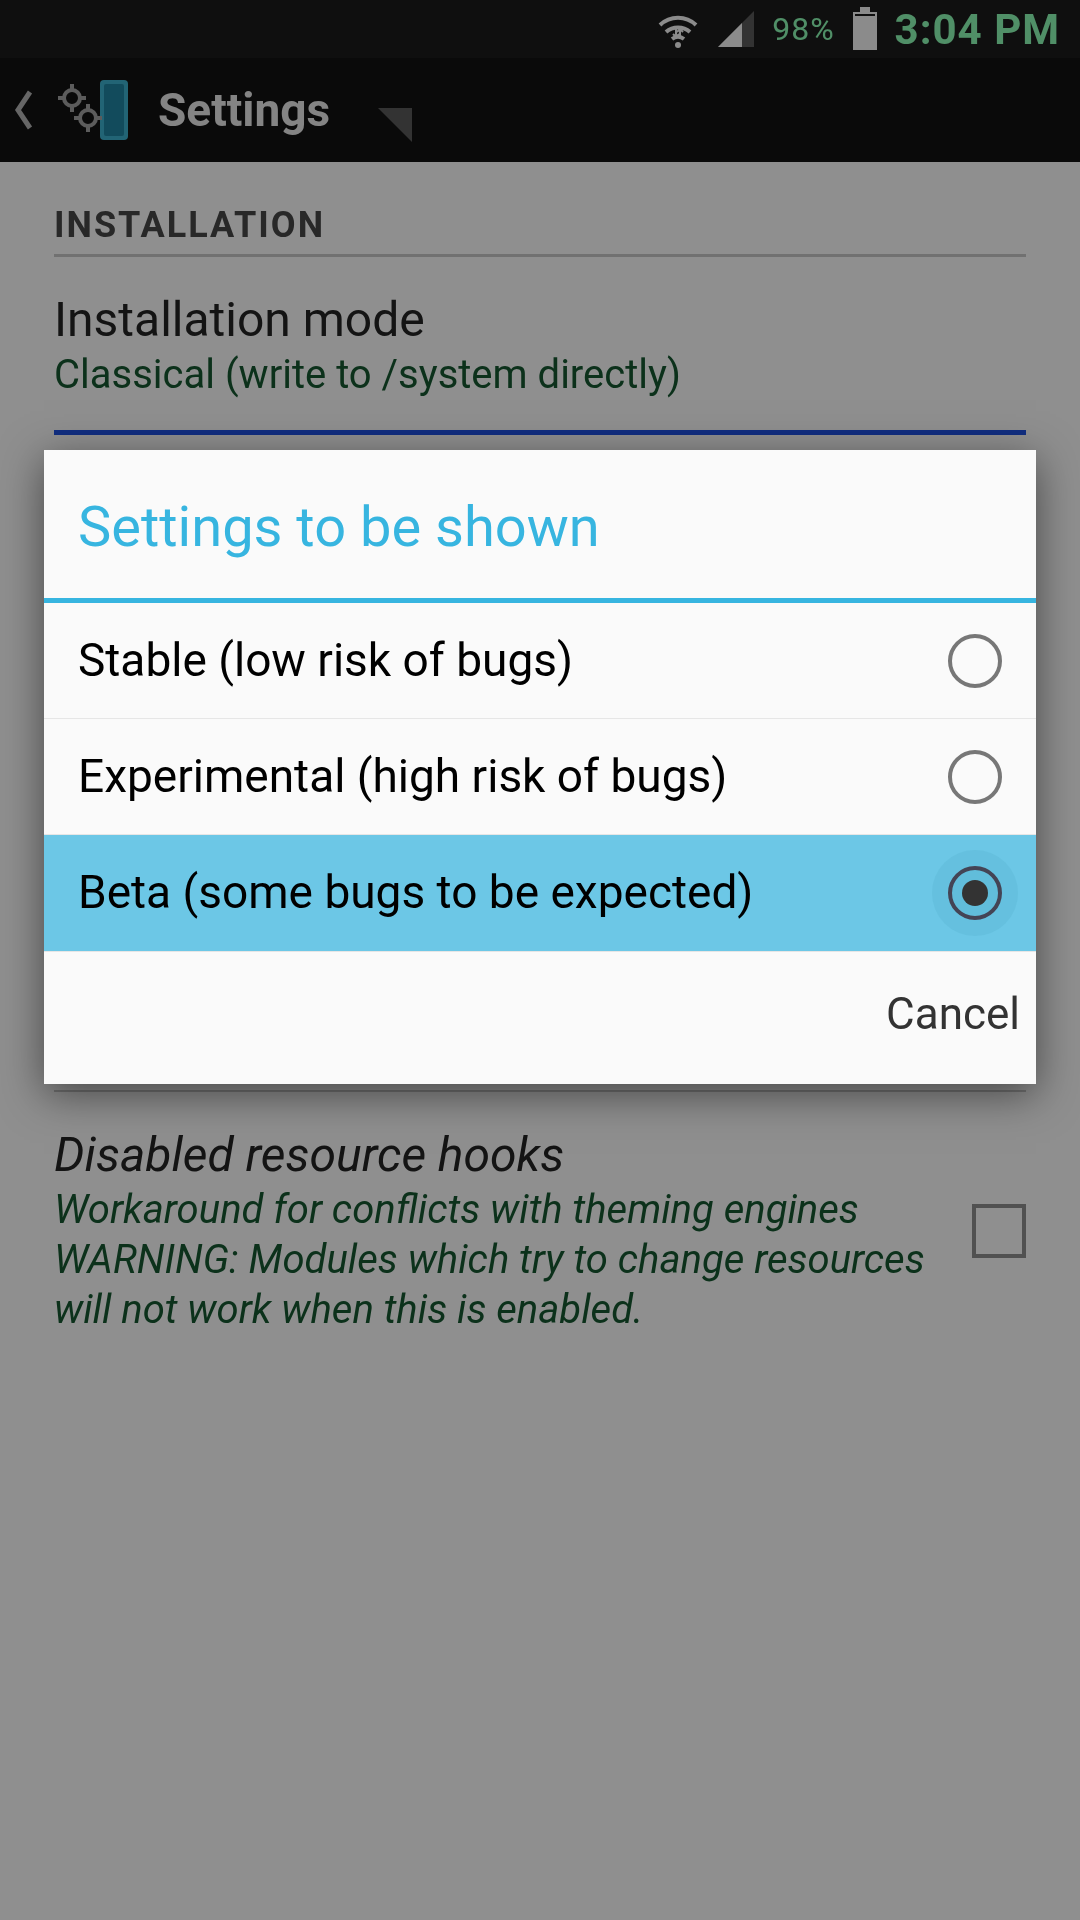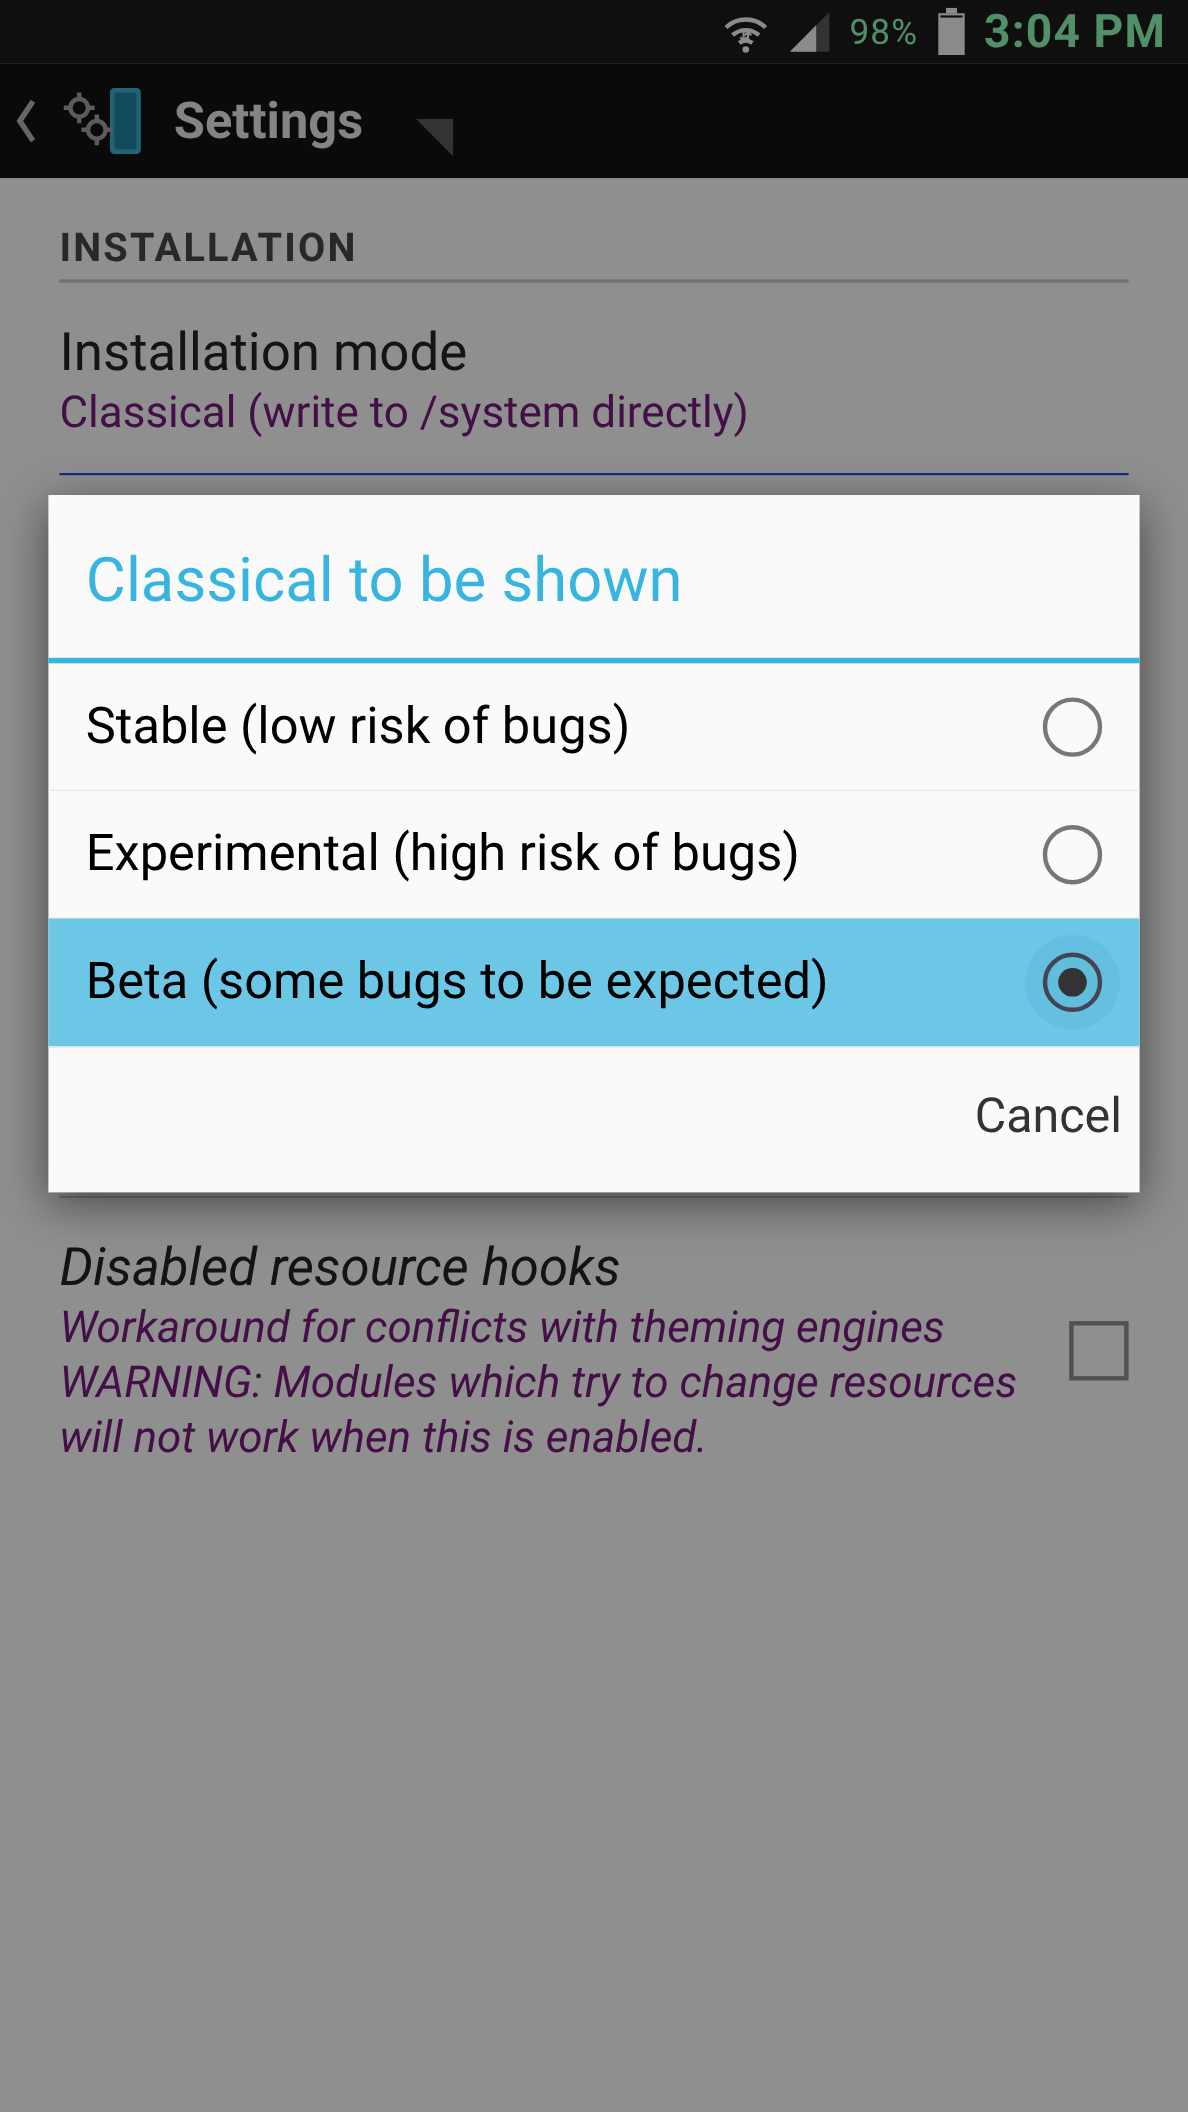--- a/index.html
+++ b/index.html
@@ -15,24 +15,24 @@
   
   .action-bar { height: 104px; background: #111; color: #ddd; display: flex; align-items: center; padding: 0 12px; gap: 18px; }
   .back-chevron { width: 24px; height: 48px; display:flex; align-items:center; justify-content:center; }
   .app-icon { width: 80px; height: 72px; display:flex; align-items:center; justify-content:center; }
   .action-title { font-size: 46px; color: #dcdcdc; font-weight: 700; margin-left: 6px; }
   .spinner-arrow { margin-left: 30px; margin-top: 34px; }
 
   
   .page { position: absolute; top: 162px; left: 0; right: 0; bottom: 0; background: #eeeeee; padding: 0 54px; }
   .section-header { font-size: 36px; font-weight: 700; color: #444; letter-spacing: 2px; margin-top: 42px; padding-bottom: 8px; border-bottom: 3px solid #bdbdbd; }
-  .pref { padding: 34px 0 30px 0; border-bottom: 2px solid #1d4ed8; }
+  .pref { padding: 34px 0 30px 0; border-bottom: 5px solid #1d4ed8; }
   .pref:last-child { border-bottom: none; }
   .pref-title { font-size: 48px; color: #222; font-weight: 400; }
-  .pref-summary { font-size: 40px; color: #701a75; margin-top: 2px; line-height: 1.25; }
+  .pref-summary { font-size: 40px; color: #14532d; margin-top: 2px; line-height: 1.25; }
   .pref-row { display:flex; align-items:center;font-style:italic; }
   .pref-text { flex: 1; }
   .checkbox { width: 54px; height: 54px; border: 4px solid #888; margin-left: 24px; align-self: center; }
 
   
   .dim { position:absolute; inset:0; background: rgba(0,0,0,0.4); }
 
   
   .dialog { position: absolute; left: 44px; right: 44px; top: 450px; background: #fafafa; box-shadow: 0 10px 40px rgba(0,0,0,0.5); }
   .dialog-title { font-size: 56px; color: #37b5e0; padding: 44px 34px 38px 34px; font-weight: 400; }
@@ -129,21 +129,21 @@
 WARNING: Modules which try to change resources will not work when this is enabled.</div>
     </div>
     <div class="checkbox"></div>
   </div>
 
 </div>
 
 <div class="dim"></div>
 
 <div class="dialog">
-  <div class="dialog-title">Classical to be shown</div>
+  <div class="dialog-title">Settings to be shown</div>
   <div class="dialog-divider"></div>
 
   <div class="option">
     <div class="label">Stable (low risk of bugs)</div>
     <div class="radio"></div>
   </div>
 
   <div class="option">
     <div class="label">Experimental (high risk of bugs)</div>
     <div class="radio"></div>

